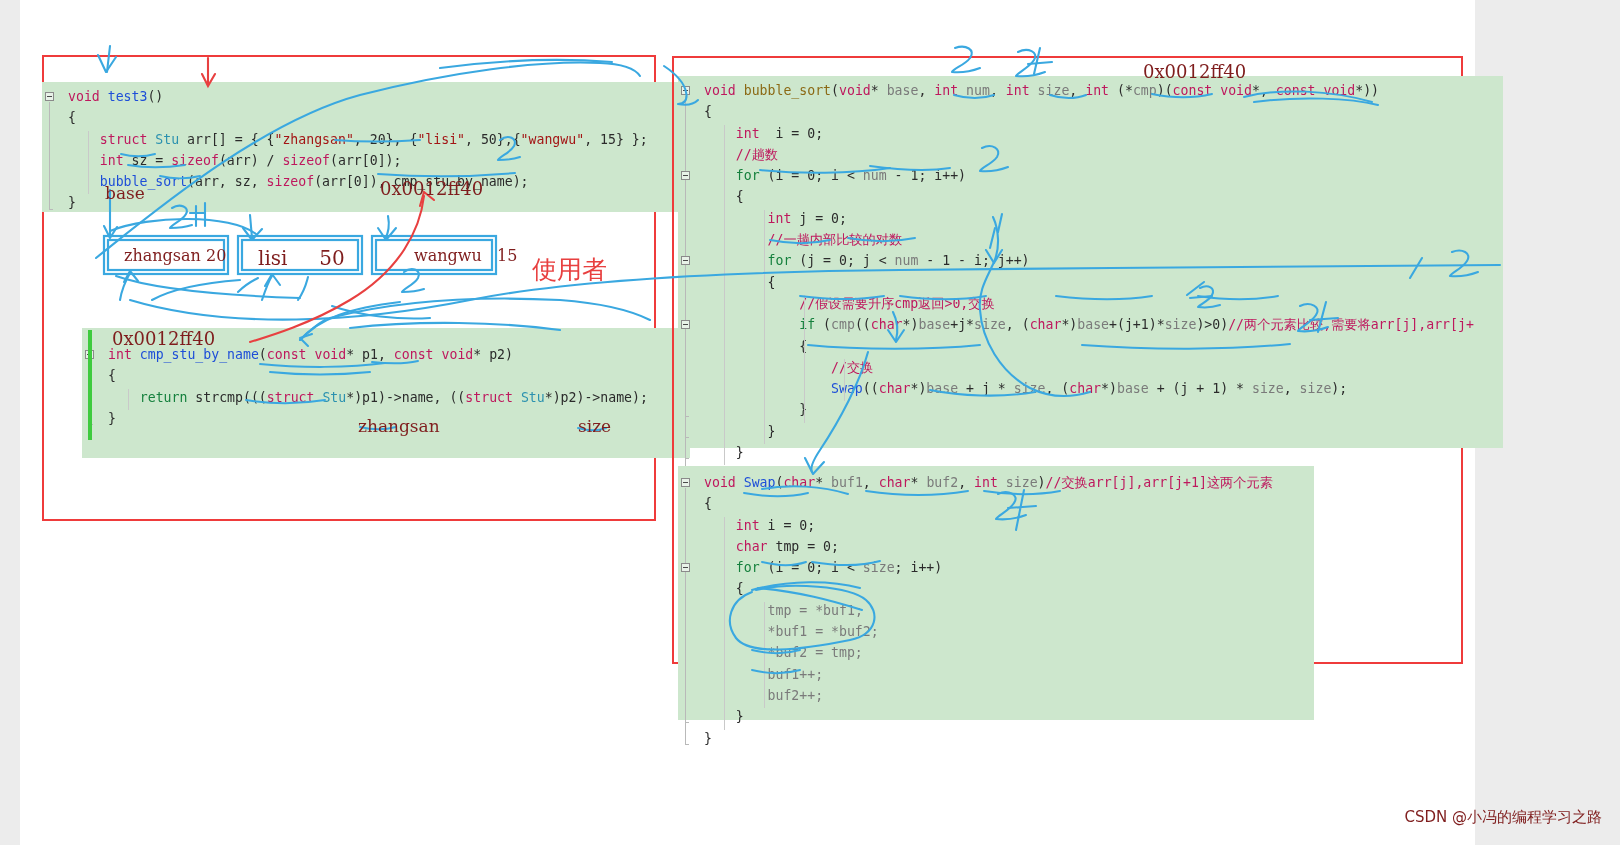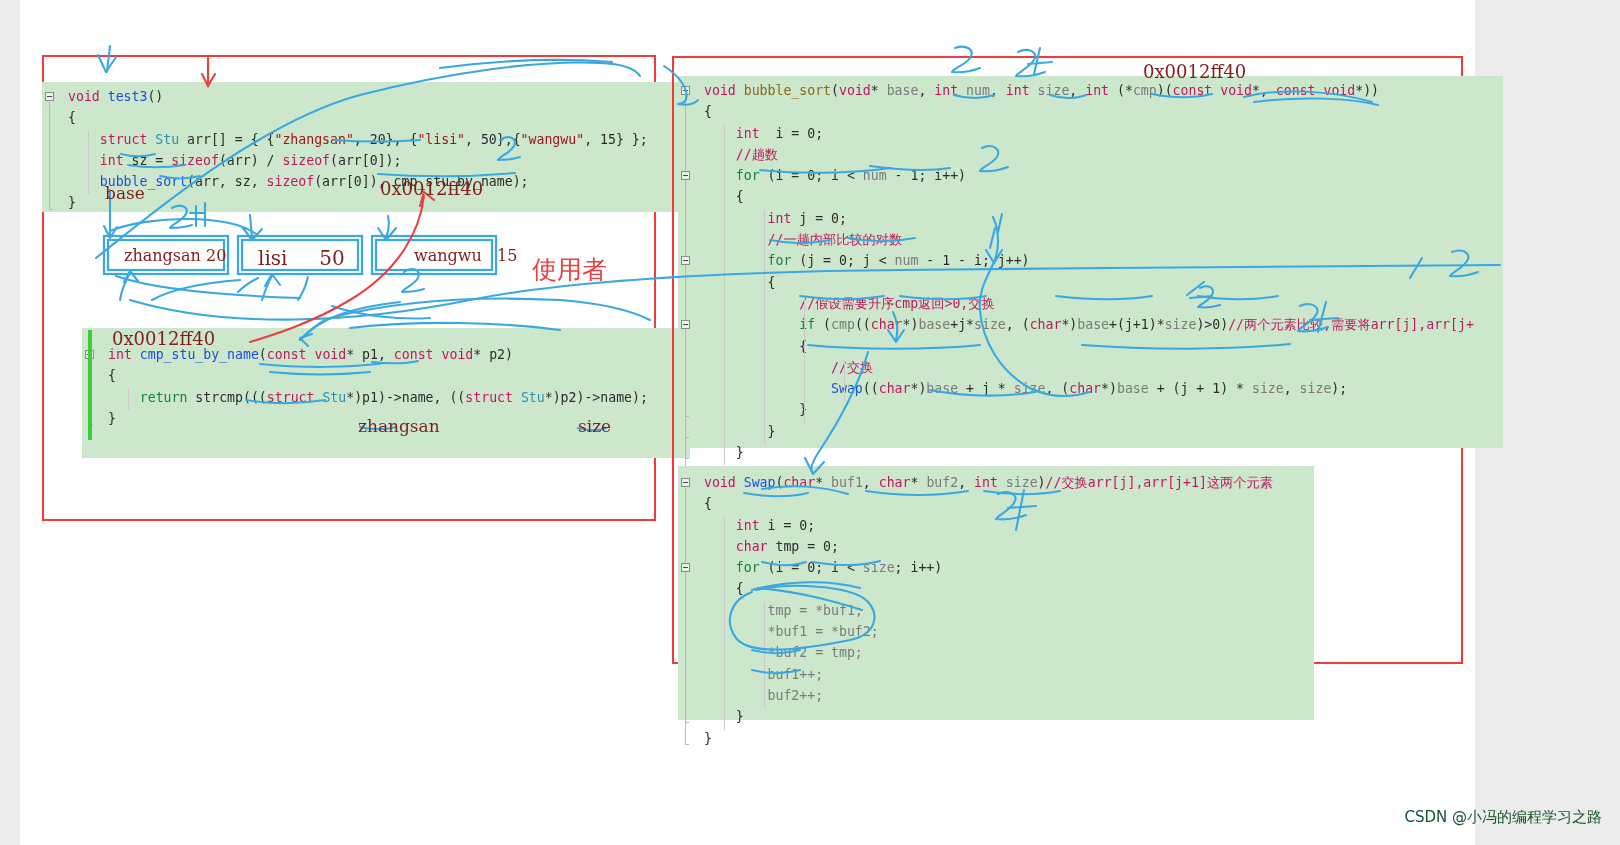--- a/index.html
+++ b/index.html
@@ -54,21 +54,21 @@
   }
   
   .ink{position:absolute;left:0;top:0;width:1620px;height:845px;pointer-events:none;}
   .inktext{
     position:absolute;color:#7f1d1d;font-family:"DejaVu Serif","Liberation Serif",serif;
     white-space:nowrap;
   }
   .inktext.red{color:#e84040;font-family:"DejaVu Sans","Liberation Sans",sans-serif;}
   .watermark{
     position:absolute;right:18px;bottom:18px;
-    color:#14532d;font-size:15px;
+    color:#7f1d1d;font-size:15px;
     font-family:"DejaVu Sans","Liberation Sans",sans-serif;
     white-space:nowrap;
   }
 </style>
 </head>
 <body>
 
 <div id="page">
   <div class="canvas"></div>
 

